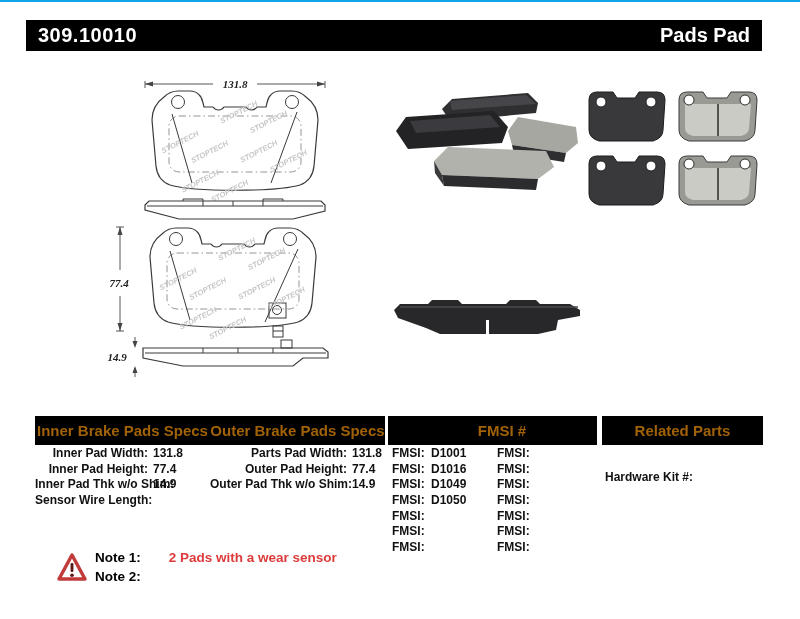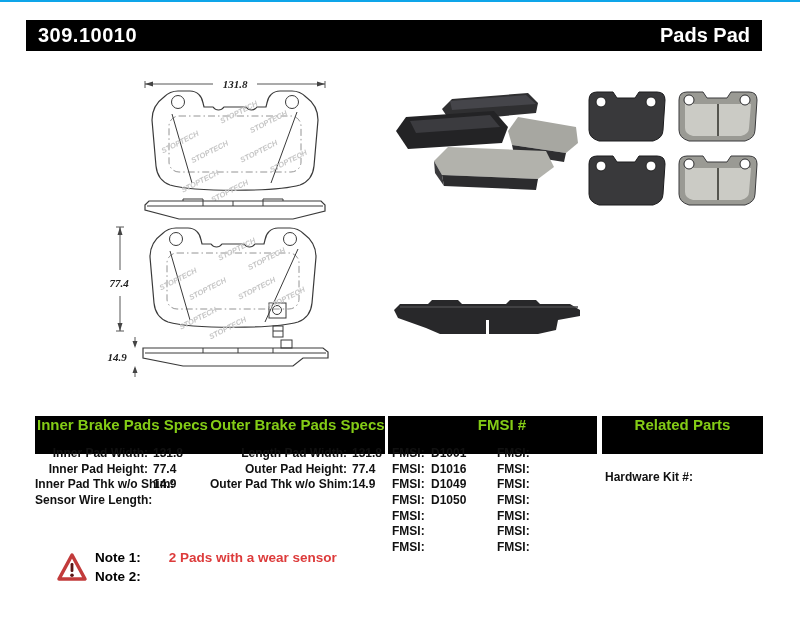--- a/index.html
+++ b/index.html
@@ -29,22 +29,22 @@
   .dash-dot  { stroke:#7a7a7a; stroke-width:0.8; fill:none; stroke-dasharray:7 3 1.5 3; }
   .wm-text   { font-family:"Liberation Sans",sans-serif; font-size:7.5px; font-weight:bold;
                fill:#c6c6c6; font-style:italic; }
   .dim-text  { font-family:"Liberation Serif",serif; font-style:italic; font-weight:bold;
                font-size:11px; fill:#222; }
   .dim-line  { stroke:#444; stroke-width:0.9; fill:none; }
   .arrow     { fill:#444; stroke:none; }
 
   
   .th-bar {
-    position:absolute; top:414px; height:38px; background:#000; color:#84cc16;
-    display:flex; font-weight:bold; font-size:15px;
+    position:absolute; top:414px; height:29px; background:#000; color:#a16207;
+    display:flex; align-items:center; font-weight:bold; font-size:15px;
   }
   .th-specs { left:35px; width:350px; }
   .th-specs span { flex:1; text-align:center; }
   .th-fmsi { left:388px; width:209px; justify-content:center;padding-left:19px; }
   .th-related { left:602px; width:161px; justify-content:center; }
 
   .col { position:absolute; top:443px; font-size:12px; font-weight:bold; color:#111; }
   .col .row { display:flex; height:15.7px; align-items:center; white-space:nowrap; }
   .inner-col { left:35px; }
   .inner-col .lbl { width:113px; text-align:right; }
@@ -235,21 +235,21 @@
         <span class="val">14.9</span>
       </div>
     <div class="row">
         <span class="lbl">Sensor Wire Length:</span>
         <span class="val"></span>
       </div>
   </div>
 
   <div class="col outer-col">
     <div class="row">
-        <span class="lbl">Length Pad Width:</span>
+        <span class="lbl">Parts Pad Width:</span>
         <span class="val">131.8</span>
       </div>
     <div class="row">
         <span class="lbl">Outer Pad Height:</span>
         <span class="val">77.4</span>
       </div>
     <div class="row">
         <span class="lbl">Outer Pad Thk w/o Shim:</span>
         <span class="val">14.9</span>
       </div>

